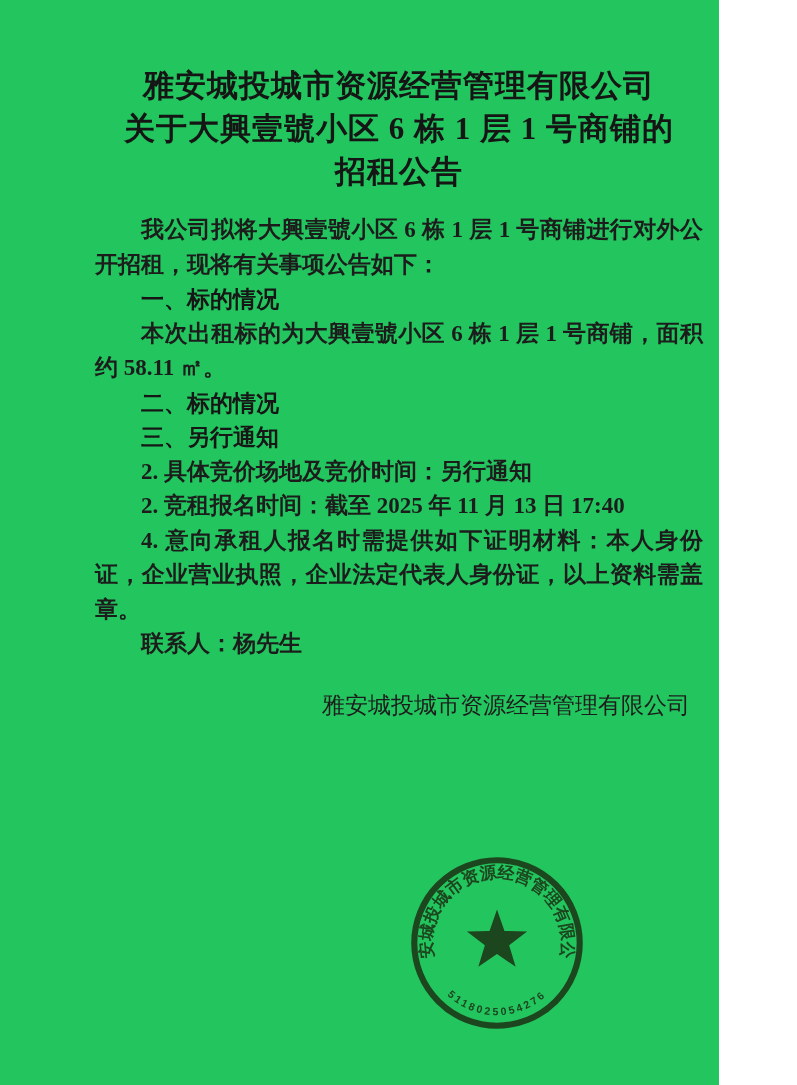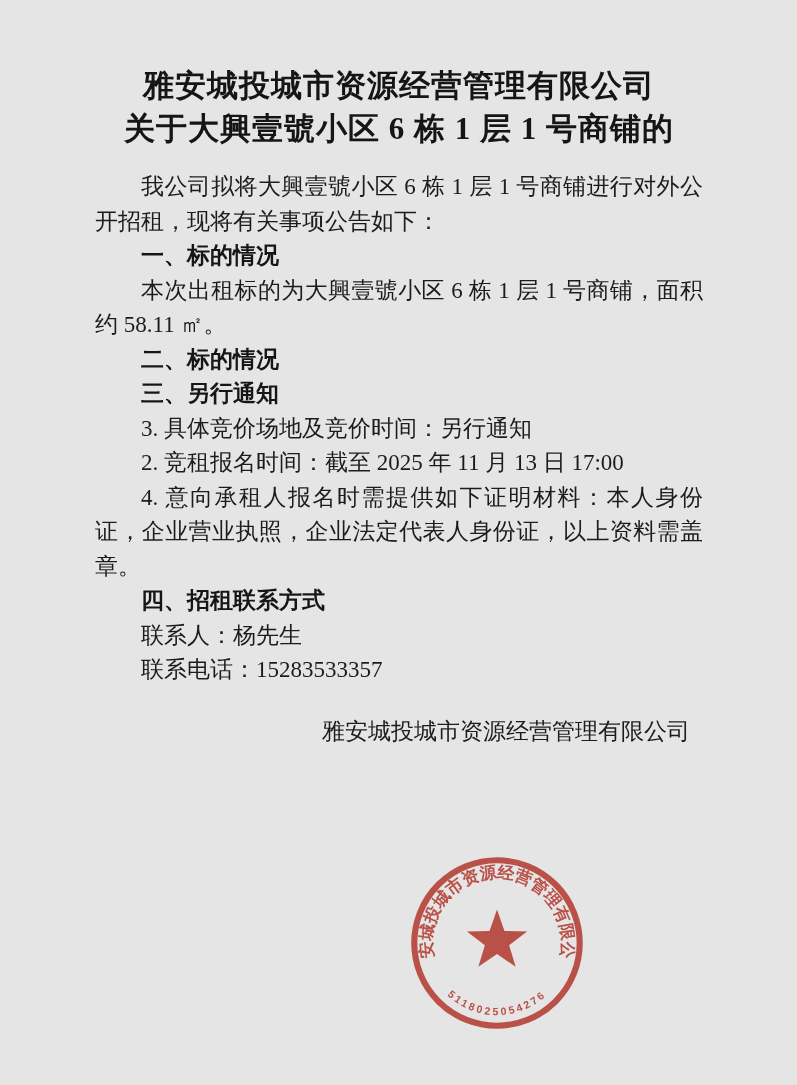--- a/index.html
+++ b/index.html
@@ -1,32 +1,32 @@
 <!DOCTYPE html>
 <html><head>
 <meta charset="utf-8">
 <style>
   * { margin:0; padding:0; box-sizing:border-box; }
   html, body { width:797px; height:1085px; }
   body { background:#ffffff; font-family:"Liberation Serif", serif; }
   .page {
-    position:relative; width:797px; height:1085px;
-    background:#e5e5e5; color:#1d1d1d; overflow:hidden;
+    position:relative; width:719px; height:1085px;
+    background:#22c55e; color:#1d1d1d; overflow:hidden;
   }
   .content { position:absolute; left:95px; top:64px; width:608px; }
   .doc-title {
     font-family:"Liberation Serif", serif;
     font-weight:700; font-size:31px; line-height:43px;
     text-align:center; letter-spacing:1px; color:#151515;
   }
   .doc-title .tline { display:block; }
   .body-text { margin-top:20px; font-size:23px; line-height:34.5px; text-align:justify; color:#1c1c1c; }
-  .para { text-indent:2em; }
+  .para { text-indent:2em;font-weight:bold; }
   .heading {
-    font-family:Liberation Serif, serif;
+    font-family:Liberation Sans, sans-serif;
     font-size:23px; font-weight:700; text-indent:2em;
     line-height:34.5px; color:#161616;
   }
   .signature {
     margin-top:24px; display:flex; flex-direction:column; align-items:flex-end;
     padding-right:13px; font-size:23px; line-height:39px; color:#1c1c1c;
   }
   .sig-inner { text-align:center; }
   .seal {
     position:absolute; left:409px; top:855px; width:176px; height:176px;
@@ -36,38 +36,37 @@
 </style>
 </head>
 <body>
 
 <div class="page">
   <div class="content">
 
     <h1 class="doc-title">
       <span class="tline">雅安城投城市资源经营管理有限公司</span>
       <span class="tline">关于大興壹號小区 6 栋 1 层 1 号商铺的</span>
+      <span class="tline">招租公告</span>
     </h1>
 
     <div class="body-text">
       <p class="para">我公司拟将大興壹號小区 6 栋 1 层 1 号商铺进行对外公开招租，现将有关事项公告如下：</p>
 
       <h2 class="heading">一、标的情况</h2>
       <p class="para">本次出租标的为大興壹號小区 6 栋 1 层 1 号商铺，面积约 58.11 ㎡。</p>
 
       <h2 class="heading">二、标的情况</h2>
 
       <h2 class="heading">三、另行通知</h2>
-      <p class="para">3. 具体竞价场地及竞价时间：另行通知</p>
-      <p class="para">2. 竞租报名时间：截至 2025 年 11 月 13 日 17:00</p>
+      <p class="para">2. 具体竞价场地及竞价时间：另行通知</p>
+      <p class="para">2. 竞租报名时间：截至 2025 年 11 月 13 日 17:40</p>
       <p class="para">4. 意向承租人报名时需提供如下证明材料：本人身份证，企业营业执照，企业法定代表人身份证，以上资料需盖章。</p>
 
-      <h2 class="heading">四、招租联系方式</h2>
       <p class="para">联系人：杨先生</p>
-      <p class="para">联系电话：15283533357</p>
     </div>
 
     <div class="signature">
       <div class="sig-inner">
         <div>雅安城投城市资源经营管理有限公司</div>
       </div>
     </div>
   </div>
 
   <div class="seal">

